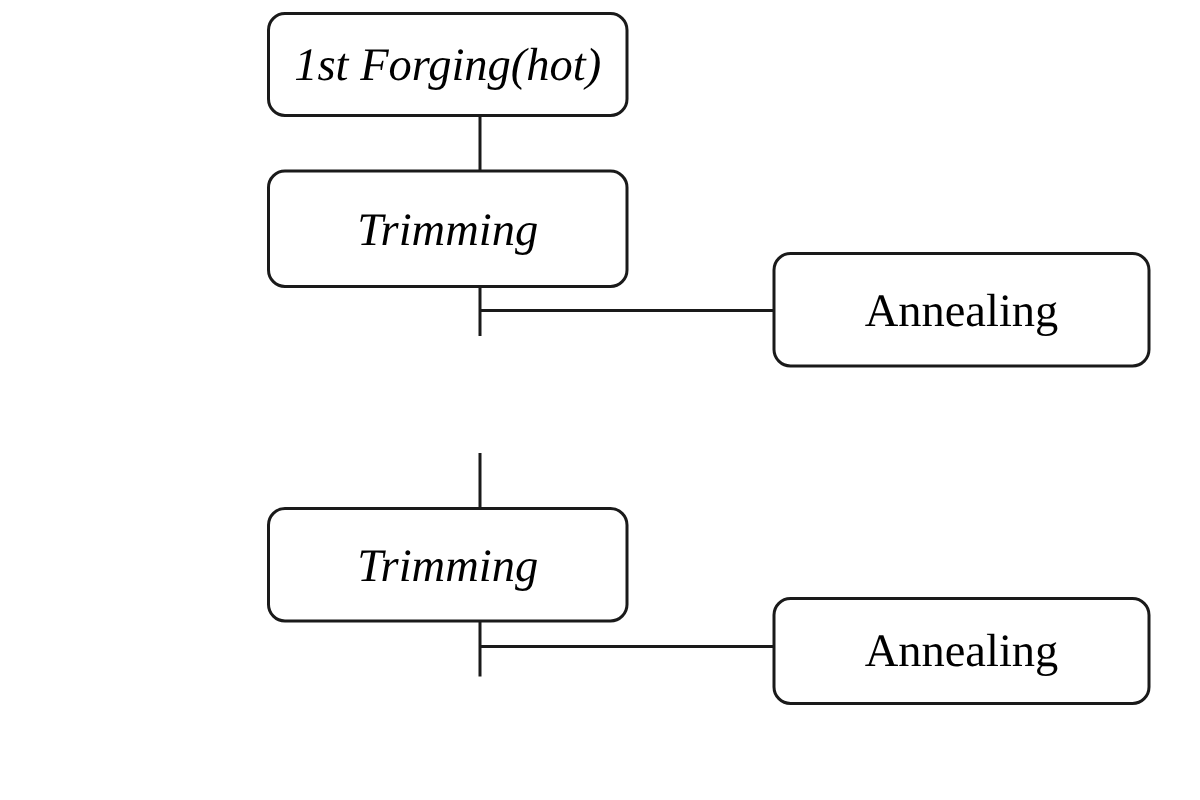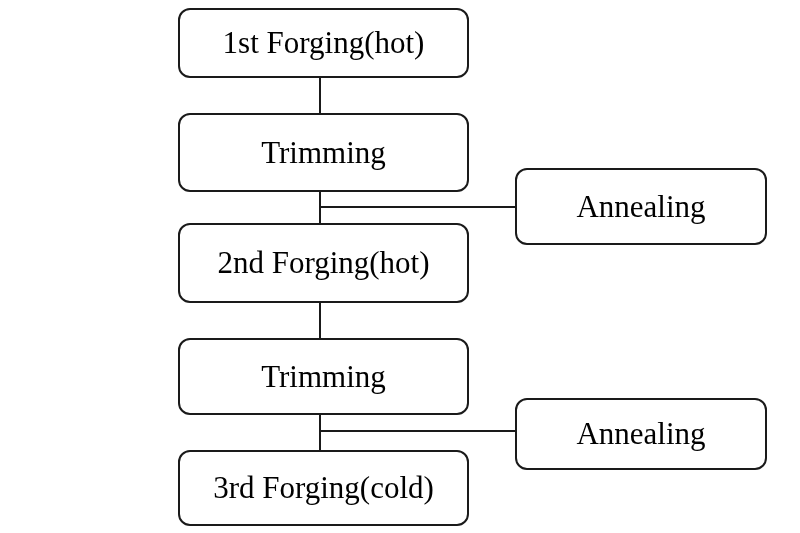--- a/index.html
+++ b/index.html
@@ -17,21 +17,21 @@
     background: #ffffff;
     border: 2px solid #1a1a1a;
     border-radius: 12px;
     display: flex;
     align-items: center;
     justify-content: center;
     font-size: 31px;
     color: #000000;
     white-space: nowrap;
   }
-  .col-main { left: 178px; width: 291px; }
+  .col-main { left: 178px; width: 241px; font-style: italic; }
   .col-side { left: 515px; width: 252px; }
   .n1 { top: 8px;   height: 70px; }
   .n2 { top: 113px; height: 79px; }
   .n3 { top: 223px; height: 80px; }
   .n4 { top: 338px; height: 77px; }
   .n5 { top: 450px; height: 76px; }
   .a1 { top: 168px; height: 77px; }
   .a2 { top: 398px; height: 72px; }
   .conn { position: absolute; background: #1a1a1a; }
   .v  { width: 2px; left: 319px; }
@@ -49,31 +49,25 @@
 <div class="canvas">
 
   <div class="node col-main n1">
     <span>1st Forging(hot)</span>
   </div>
 
   <div class="node col-main n2">
     <span>Trimming</span>
   </div>
 
-  <div class="node col-main n3">
-    <span>2nd Forging(hot)</span>
-  </div>
 
   <div class="node col-main n4">
     <span>Trimming</span>
   </div>
 
-  <div class="node col-main n5">
-    <span>3rd Forging(cold)</span>
-  </div>
 
   <div class="node col-side a1">
     <span>Annealing</span>
   </div>
 
   <div class="node col-side a2">
     <span>Annealing</span>
   </div>
 
   <div class="conn v v1"></div>

